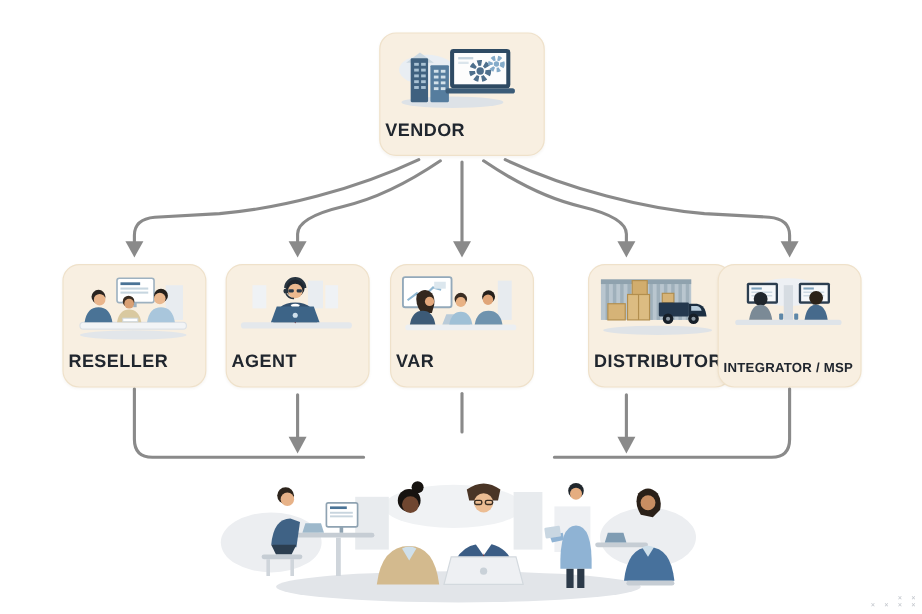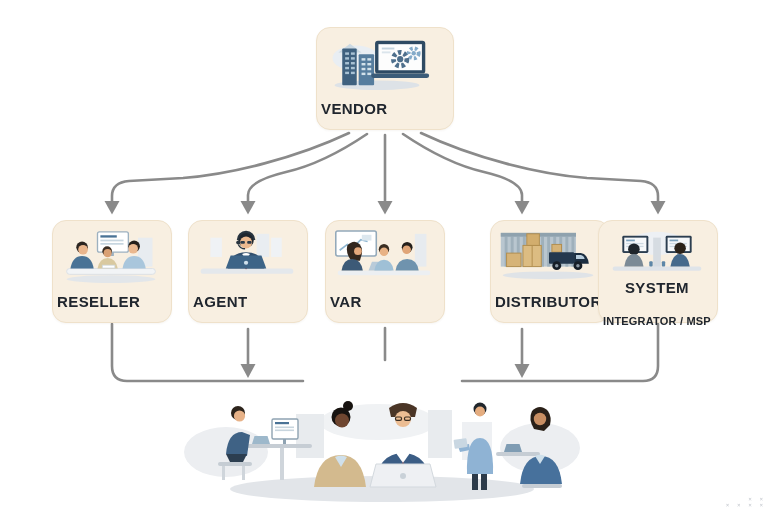--- a/index.html
+++ b/index.html
@@ -237,21 +237,20 @@
       <rect x="69" y="18.5" width="18" height="1.3" fill="#cdd9e2"></rect>
       <rect x="77" y="26" width="3" height="3" fill="#9aa7b2"></rect>
       <rect x="48" y="34.5" width="3.5" height="5.5" rx="1" fill="#5d87a8"></rect>
       <rect x="61" y="34.5" width="3.5" height="5.5" rx="1" fill="#5d87a8"></rect>
       <circle cx="32" cy="22" r="6" fill="#20262c"></circle>
       <path d="M22 40 q2 -13 10 -13 q8 0 10 13 z" fill="#7b8a96"></path>
       <circle cx="80" cy="21" r="6" fill="#2b2219"></circle>
       <path d="M70 40 q2 -13 10 -13 q8 0 10 13 z" fill="#466a8c"></path>
     </svg>
     <div>
-      <div class="label">SYSTEM</div>
       <div class="label-sub">INTEGRATOR / MSP</div>
     </div>
   </div>
 
 
   <svg class="crowd" viewBox="0 0 404 114">
     <ellipse cx="48" cy="60" rx="42" ry="25" fill="#eceef1"></ellipse>
     <ellipse cx="362" cy="56" rx="40" ry="25" fill="#eceef1"></ellipse>
     <ellipse cx="200" cy="30" rx="58" ry="18" fill="#f0f2f4"></ellipse>
     <rect x="118" y="22" width="28" height="44" fill="#e8ebee"></rect>

